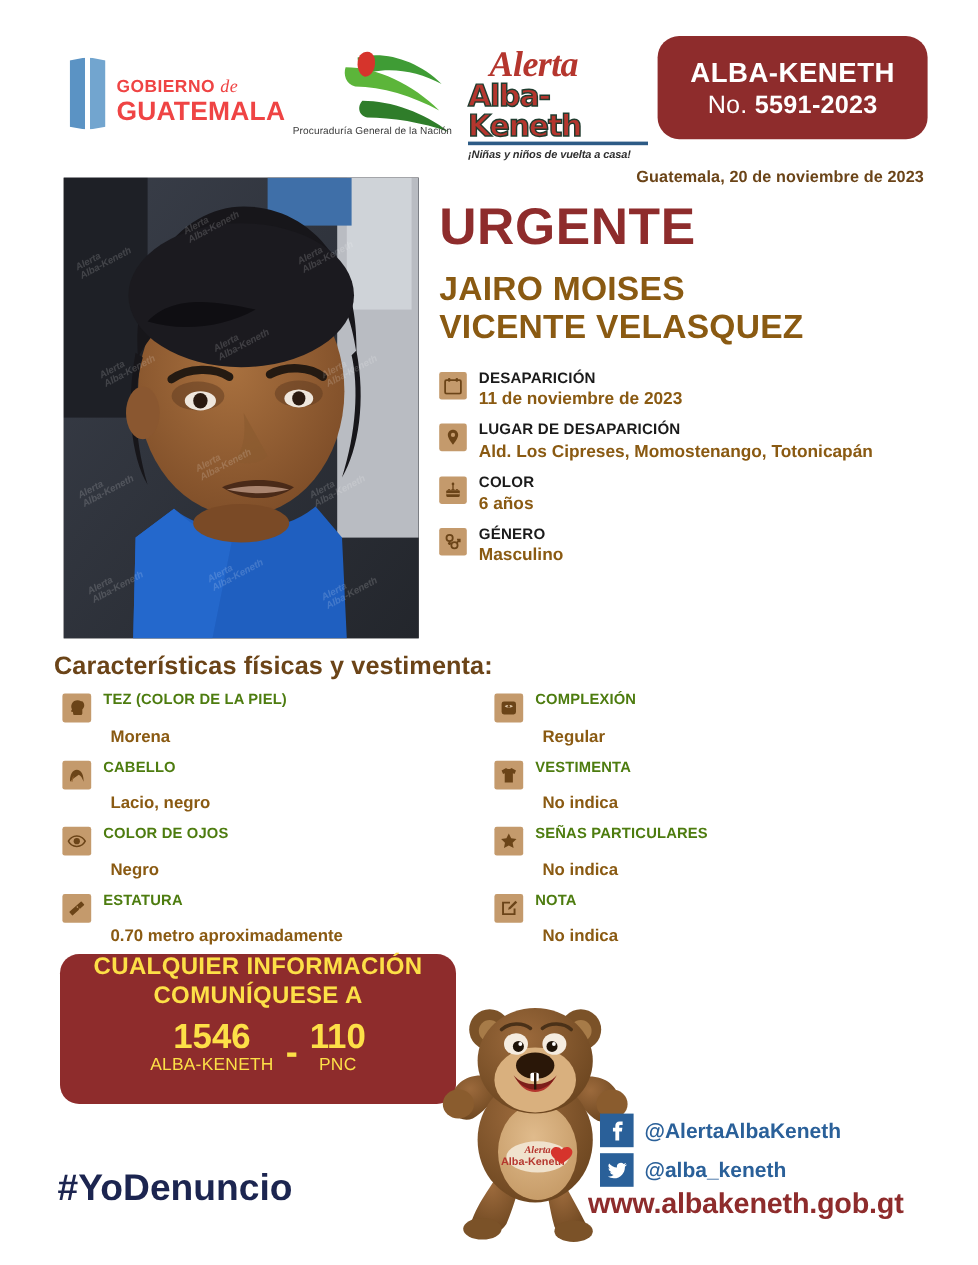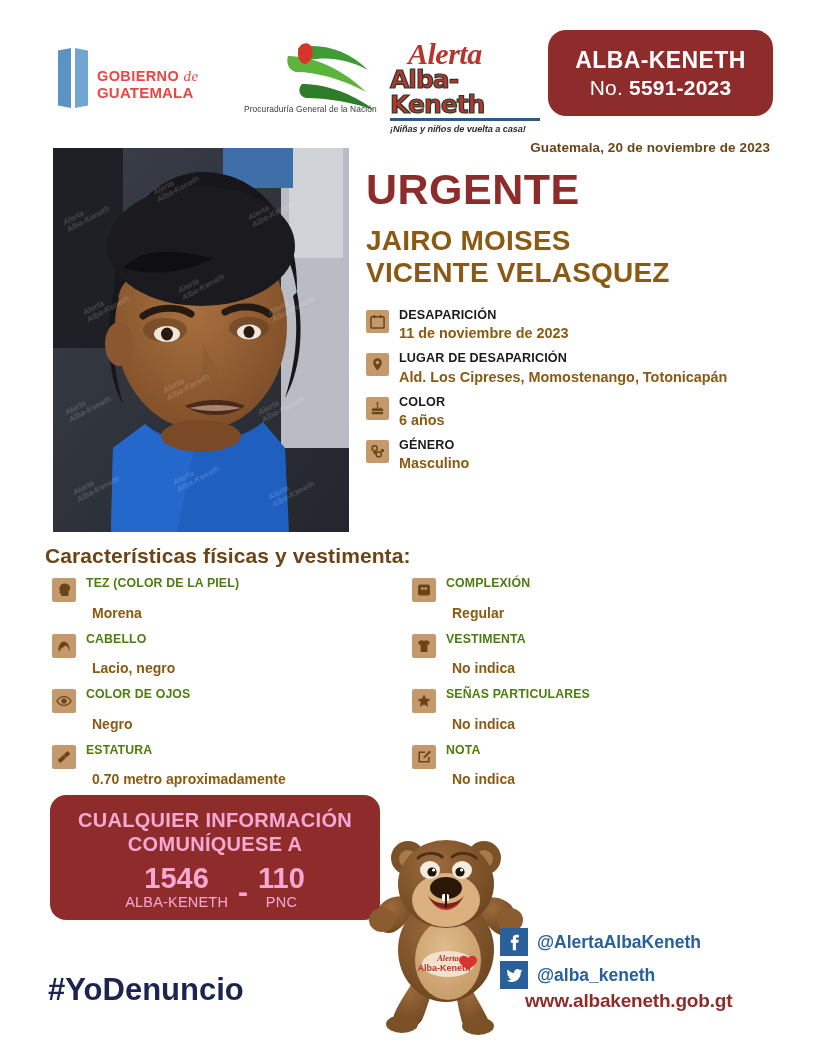--- a/index.html
+++ b/index.html
@@ -16,21 +16,21 @@
   .header { position: absolute; top: 0; left: 0; width: 815px; height: 135px; }
 
   .gob-logo { position: absolute; left: 58px; top: 48px; display: flex; align-items: center; gap: 9px; }
   .gob-pillars { display: flex; gap: 4px; }
   .pillar { width: 13px; height: 60px; background: #5b93c4; }
   .pillar.p1 { background: #5b93c4; clip-path: polygon(0 4%, 100% 0, 100% 100%, 0 96%); }
   .pillar.p2 { background: #72a5cf; clip-path: polygon(0 0, 100% 4%, 100% 96%, 0 100%); }
   .gob-text { line-height: 1.0; color: #ef4444; margin-top: 13px; }
   .gob-text .l1 { font-size: 14.5px; font-weight: bold; letter-spacing: .4px; }
   .gob-text .l1 i { font-family: "Liberation Serif", serif; font-weight: normal; font-style: italic; font-size: 15px; }
-  .gob-text .l2 { font-size: 15px; font-weight: bold; letter-spacing: .2px; margin-top: 1px; }
+  .gob-text .l2 { font-size: 22px; font-weight: bold; letter-spacing: .2px; margin-top: 1px; }
 
   .pgn-logo { position: absolute; left: 240px; top: 40px; width: 155px; height: 82px; }
   .pgn-letters { position: absolute; left: 6px; top: 17px; font-size: 46px; font-weight: bold;
                  color: #152a52; letter-spacing: -2px; font-family: "DejaVu Sans", sans-serif; }
   .pgn-tag { position: absolute; left: 4px; top: 64px; font-size: 8.4px; color: #3b3b3b; letter-spacing: .1px; }
   .pgn-swoosh { position: absolute; left: 0; top: 0; }
 
   .alerta-logo { position: absolute; left: 390px; top: 40px; width: 150px; height: 80px; }
   .alerta-word { font-family: "Liberation Serif", serif; font-style: italic; font-weight: bold;
                  font-size: 30px; color: #b5362e; letter-spacing: -.5px; margin-left: 18px; line-height: .95; }
@@ -82,40 +82,40 @@
   .char-grid { position: absolute; left: 52px; top: 576px; width: 740px;
                display: grid; grid-template-columns: 330px 1fr; column-gap: 30px; row-gap: 10px; }
   .char-row { display: flex; align-items: flex-start; }
   .char-row .tile { width: 24px; height: 24px; flex: 0 0 24px; margin-right: 10px; }
   .char-txt .lbl { font-size: 12.3px; font-weight: bold; color: #4d7c0f; letter-spacing: .15px; line-height: 1.2; }
   .char-txt .val { font-size: 14px; font-weight: bold; color: #8a5a12; margin-top: 14px; line-height: 1.2; margin-left: 6px; }
 
   
   .contact-box {
     position: absolute; left: 50px; top: 795px; width: 330px; height: 125px;
-    background: #8e2c2c; border-radius: 16px; color: #f9a8d4; text-align: center; padding-top: 14px;
+    background: #8e2c2c; border-radius: 16px; color: #fde047; text-align: center; 
   }
   .contact-box .c1 { font-size: 20px; font-weight: bold; letter-spacing: .3px; line-height: 1.18; }
   .phones { display: flex; align-items: center; justify-content: center; gap: 10px; margin-top: 8px; }
   .phone { text-align: center; }
   .phone .num { font-size: 29px; font-weight: bold; line-height: 1; }
   .phone .sub { font-size: 14.5px; margin-top: 1px; letter-spacing: .2px; }
   .dash { font-size: 30px; font-weight: bold; margin-top: 10px; }
 
   .hashtag { position: absolute; left: 48px; top: 972px; font-size: 31px; font-weight: bold; color: #1c2550; }
 
   
   .bear { position: absolute; left: 358px; top: 822px; width: 190px; height: 215px; }
 
   
   .social { position: absolute; left: 500px; top: 928px; }
   .soc-row { display: flex; align-items: center; gap: 9px; margin-bottom: 5px; }
   .soc-ico { width: 28px; height: 28px; background: #2a6099; display: flex; align-items: center; justify-content: center; }
   .soc-handle { font-size: 17.5px; font-weight: bold; color: #2a6099; }
-  .website { position: absolute; left: 525px; top: 990px; font-size: 19px; font-weight: bold;
+  .website { position: absolute; left: 490px; top: 990px; font-size: 24px; font-weight: bold;
              color: #8e2c2c; letter-spacing: -.2px; }
 </style>
 </head>
 <body>
 
 <div class="poster">
 
   <div class="header">
 
     <div class="gob-logo">

